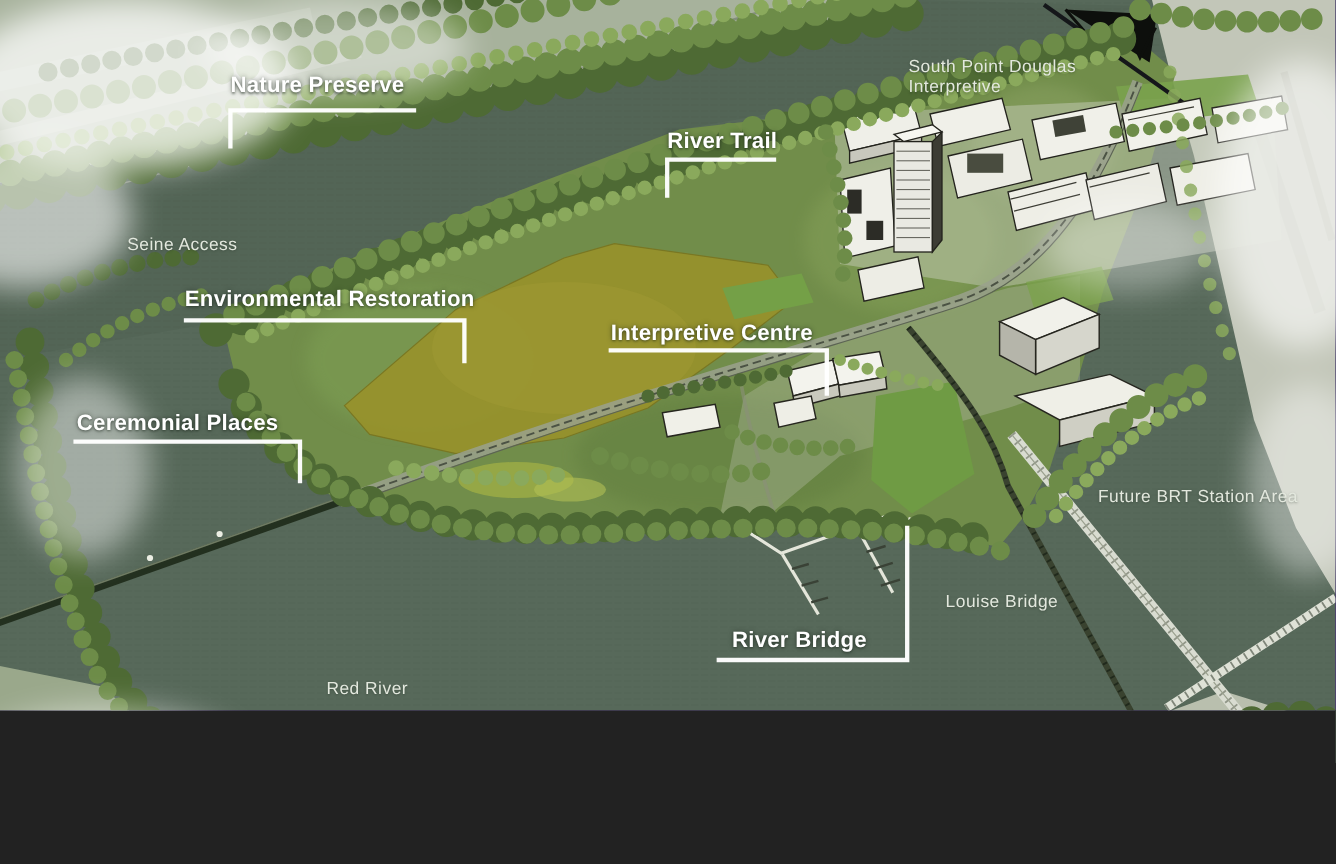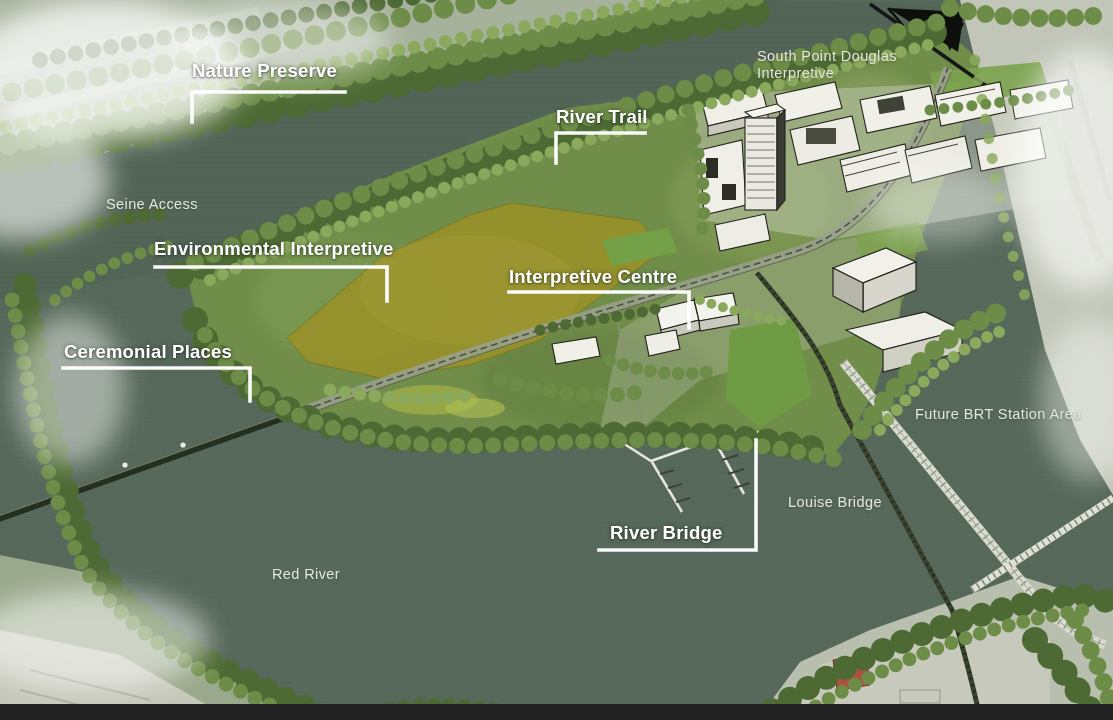--- a/index.html
+++ b/index.html
@@ -1,16 +1,16 @@
 <!DOCTYPE html>
 <html><head>
 <meta charset="utf-8">
 <style>
   html,body{margin:0;padding:0;background:#222;}
-  #stage{position:relative;width:1113px;height:704px;overflow:hidden;
+  #stage{position:relative;width:1113px;height:592px;overflow:hidden;
          font-family:"Liberation Sans","DejaVu Sans",sans-serif;background:#8b5cf6;}
   #scene{position:absolute;left:0;top:0;}
   .callout{position:absolute;color:#fff;font-weight:700;font-size:18.5px;letter-spacing:.2px;
            white-space:nowrap;text-shadow:0 0 4px rgba(25,35,25,.55),0 1px 2px rgba(25,35,25,.45);}
   .place{position:absolute;color:#e3e8de;font-size:14.5px;letter-spacing:.4px;
          white-space:nowrap;text-shadow:0 1px 2px rgba(30,40,30,.35);line-height:17px;}
   .tree{fill:none;stroke-linecap:round;}
 </style>
 </head>
 <body>
@@ -235,21 +235,21 @@
     <path d="M645,133 L556,133 L556,163"></path>
     <path d="M155,267 L387,267 L387,301"></path>
     <path d="M509,292 L689,292 L689,328"></path>
     <path d="M63,368 L250,368 L250,401"></path>
     <path d="M756,440 L756,550 L599,550"></path>
   </g>
 </svg>
 
 <div class="callout" style="left:192px;top:60px">Nature Preserve</div>
 <div class="callout" style="left:556px;top:106px">River Trail</div>
-<div class="callout" style="left:154px;top:238px">Environmental Interpretive</div>
+<div class="callout" style="left:154px;top:238px">Environmental Restoration</div>
 <div class="callout" style="left:64px;top:341px">Ceremonial Places</div>
 <div class="callout" style="left:509px;top:266px">Interpretive Centre</div>
 <div class="callout" style="left:610px;top:522px">River Bridge</div>
 
 <div class="place" style="left:757px;top:48px">
   <span style="display:block">South Point Douglas</span>
   <span style="display:block">Interpretive</span>
 </div>
 <div class="place" style="left:106px;top:196px">Seine Access</div>
 <div class="place" style="left:272px;top:566px">Red River</div>

